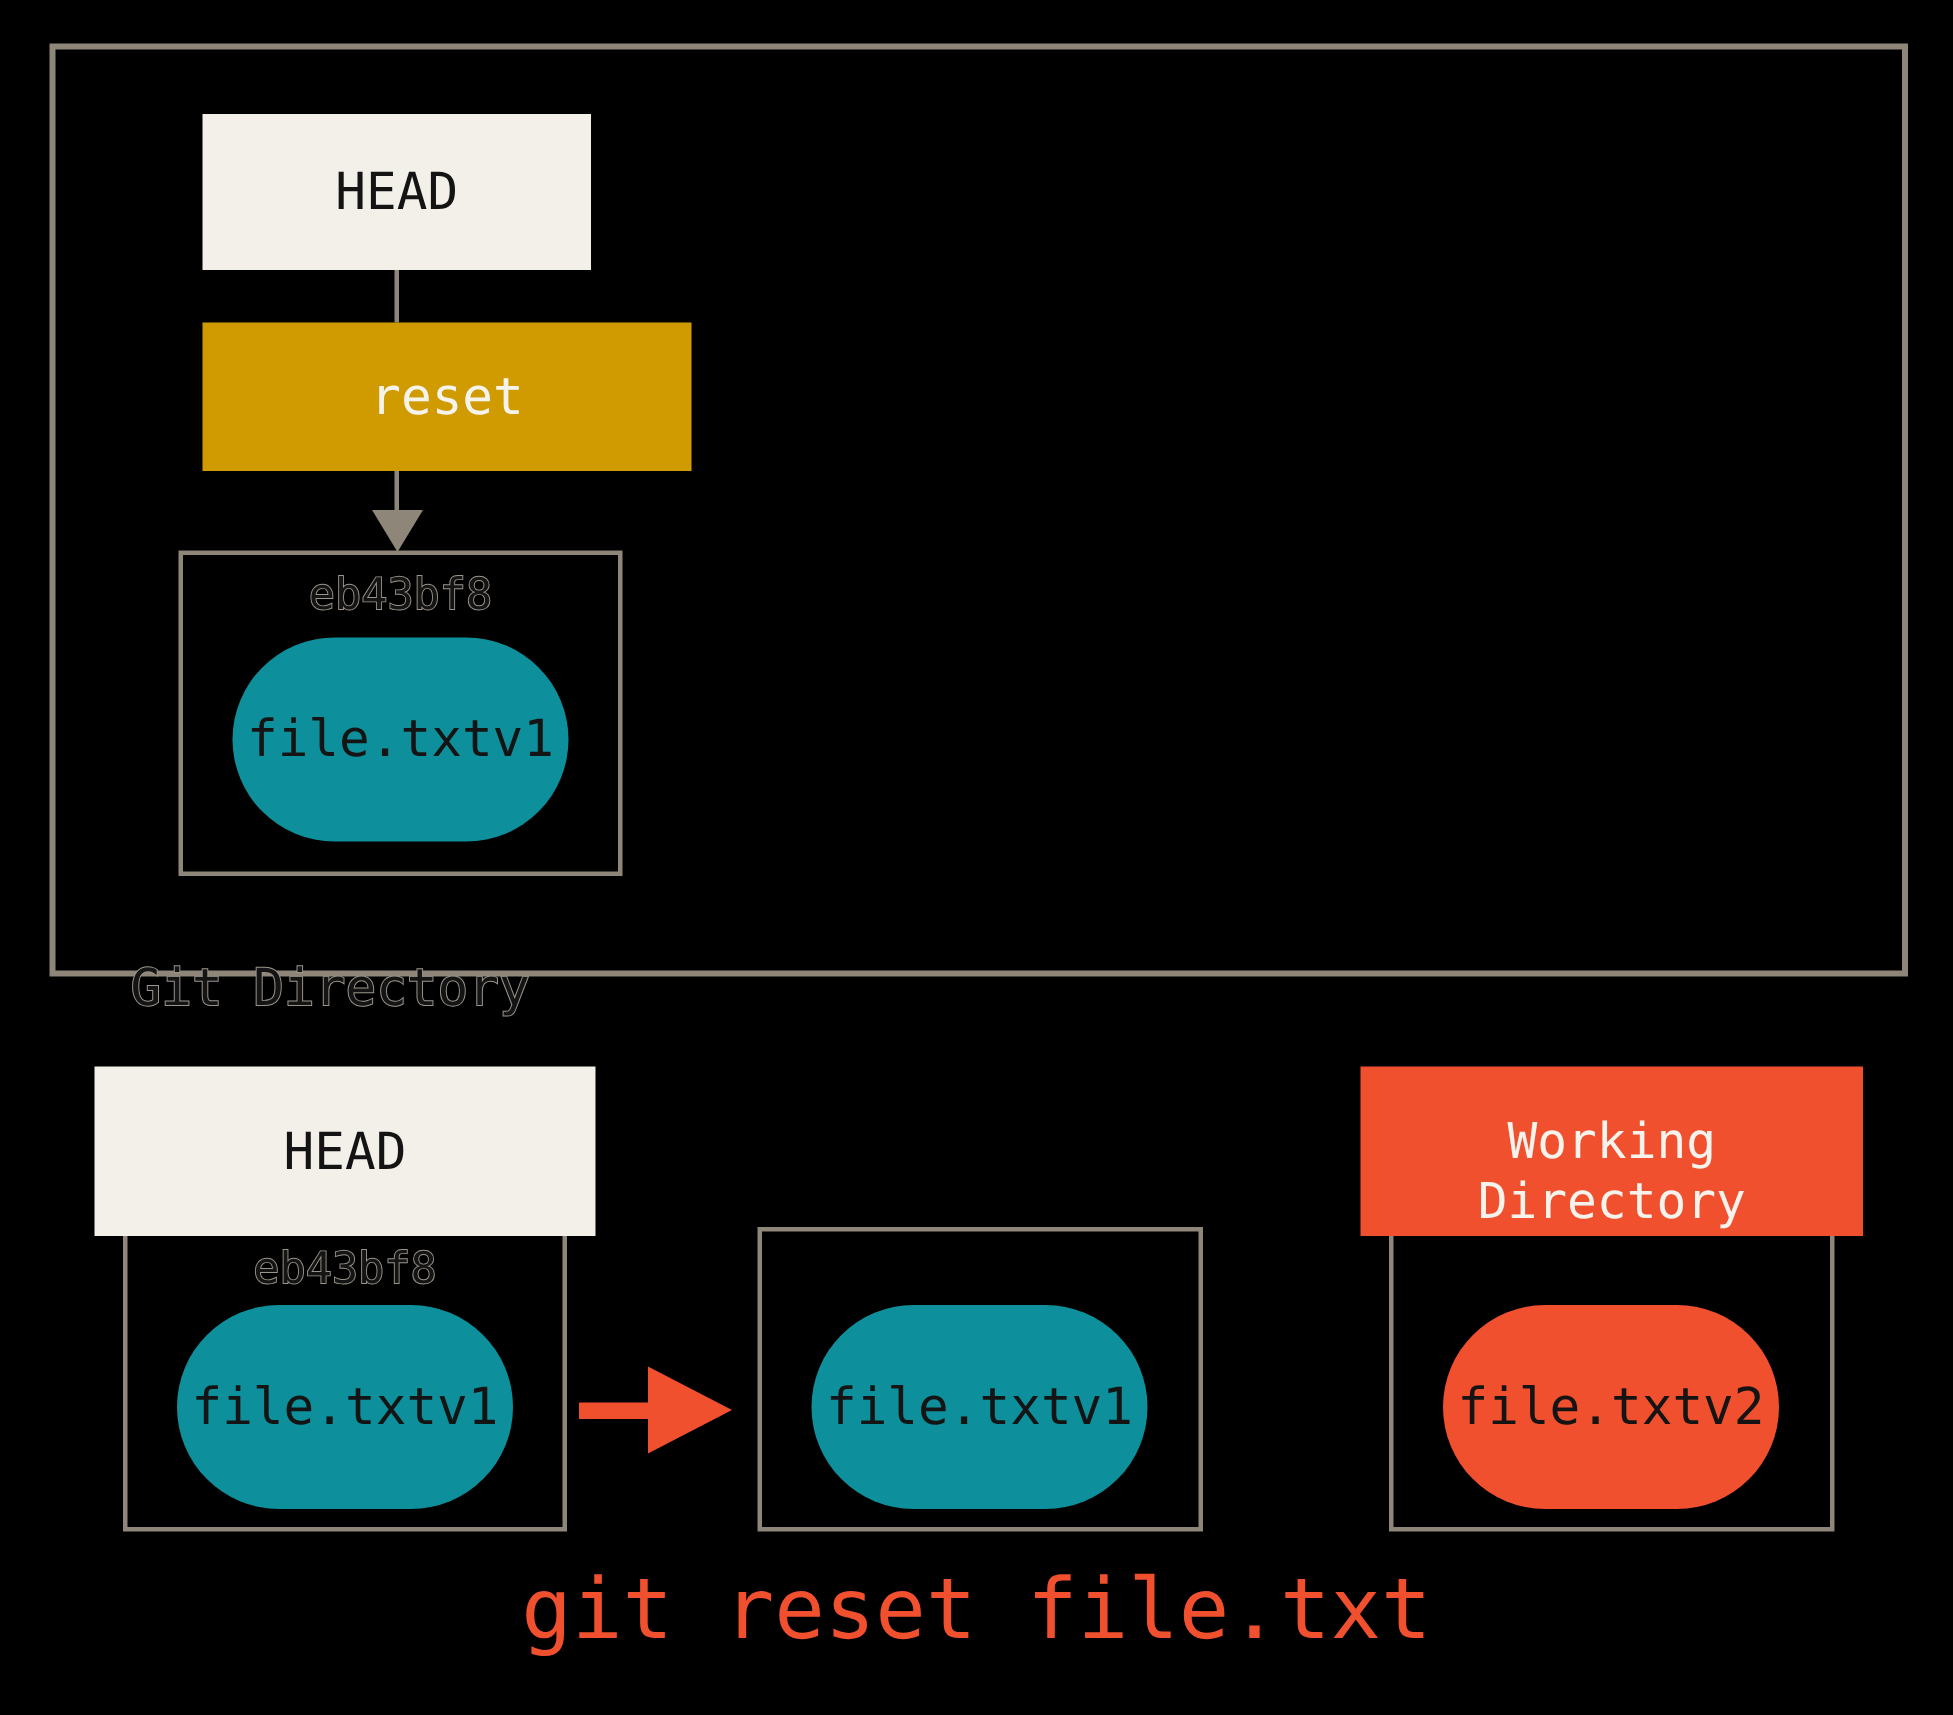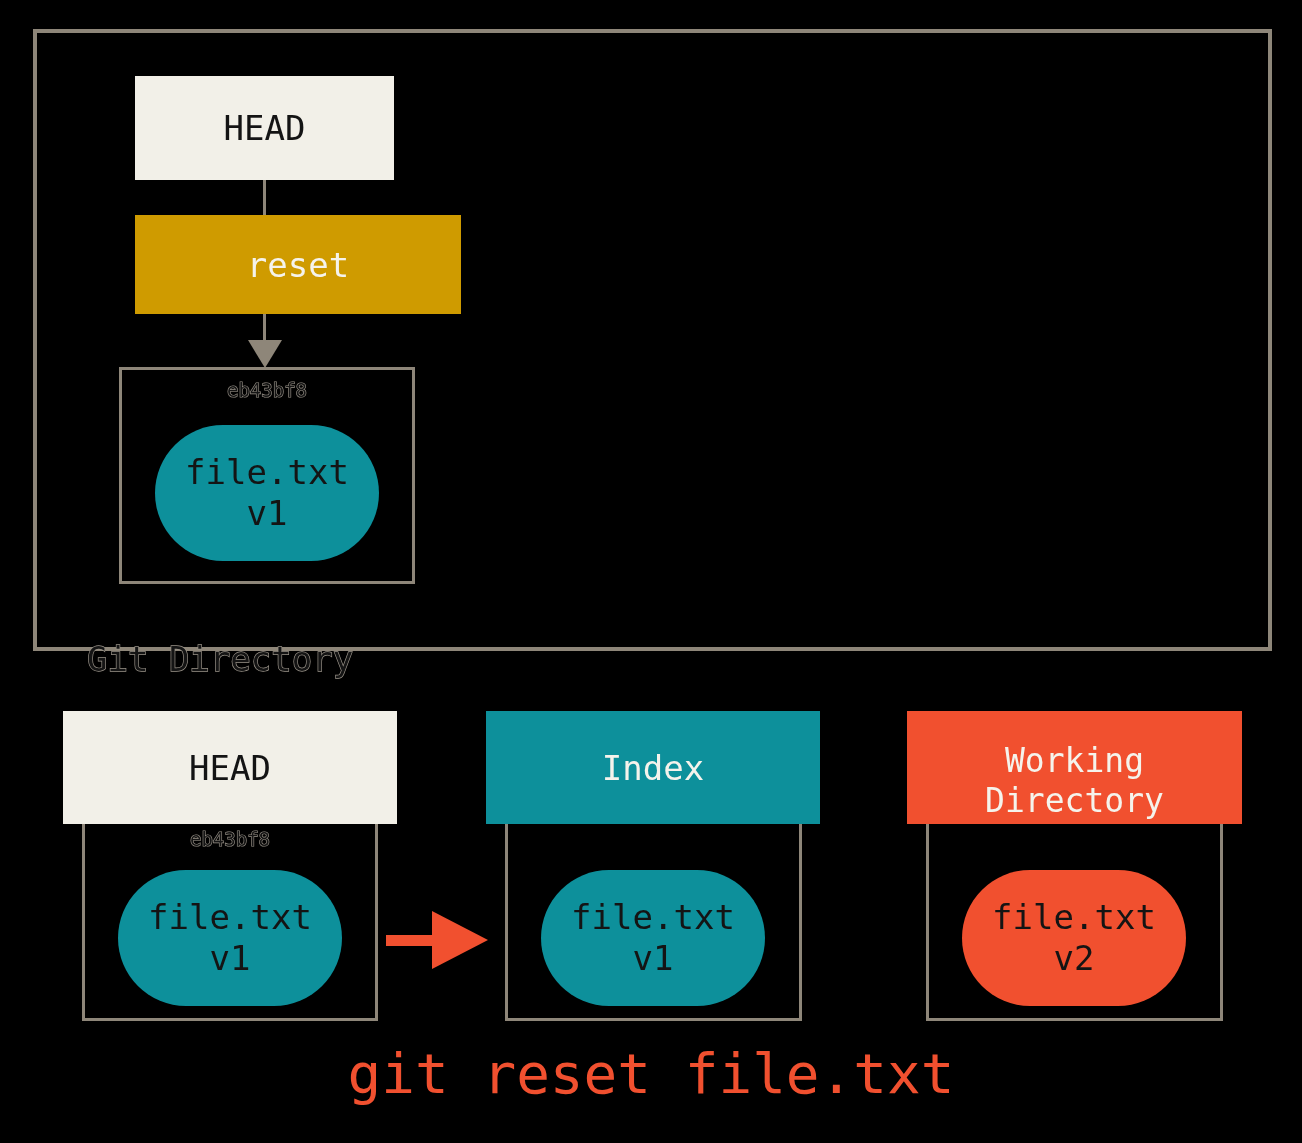--- a/index.html
+++ b/index.html
@@ -25,24 +25,24 @@
   .box-label{font-size:34px;color:var(--dark_text);}
   .connector-v{position:absolute;width:3px;background:var(--line);}
   .conn-head-master{left:226px;top:147px;height:35px;}
   .conn-master-commit{left:226px;top:281px;height:27px;}
   .branch-box{position:absolute;left:98px;top:182px;width:326px;height:99px;background:var(--gold);
     display:flex;align-items:center;justify-content:center;}
   .branch-box .box-label{color:var(--light_text);}
   .arrowhead-down{position:absolute;left:211px;top:307px;width:0;height:0;
     border-left:17px solid transparent;border-right:17px solid transparent;border-top:28px solid var(--line);}
   .commit-box{position:absolute;left:82px;top:334px;width:296px;height:217px;border:3px solid var(--line);}
-  .hash-label{position:absolute;left:0;top:9px;width:100%;text-align:center;font-size:19px;
+  .hash-label{position:absolute;left:0;top:9px;width:100%;text-align:center;font-size:29px;
     color:var(--dark_text);-webkit-text-stroke:1.2px var(--muted_text);paint-order:stroke fill;}
   .blob{position:absolute;width:224px;height:136px;border-radius:68px;
-    display:flex;flex-direction:column;align-items:center;justify-content:center;
+    display:flex;flex-direction:row;align-items:center;justify-content:center;
     font-size:34px;line-height:41px;color:var(--dark_text);}
   .blob.teal{background:var(--teal);}
   .blob.orange{background:var(--orange);}
   .commit-box .blob{left:33px;top:55px;}
   .repo-caption{position:absolute;left:50px;top:605px;font-size:34px;line-height:42px;
     color:var(--dark_text);-webkit-text-stroke:1.3px var(--muted_text);paint-order:stroke fill;}
 
   
   .col-header{position:absolute;top:711px;height:113px;display:flex;align-items:center;justify-content:center;z-index:2;}
   .col-header .box-label{text-align:center;}
@@ -104,23 +104,20 @@
       <span>file.txt</span>
       <span>v1</span>
     </div>
   </div>
 
   <div class="reset-arrow">
     <div class="shaft"></div>
     <div class="head"></div>
   </div>
 
-  <div class="col-header header-index">
-    <span class="box-label">Index</span>
-  </div>
   <div class="col-box box-index">
     <div class="blob teal">
       <span>file.txt</span>
       <span>v1</span>
     </div>
   </div>
 
   <div class="col-header header-working">
     <span class="box-label">Working Directory</span>
   </div>

